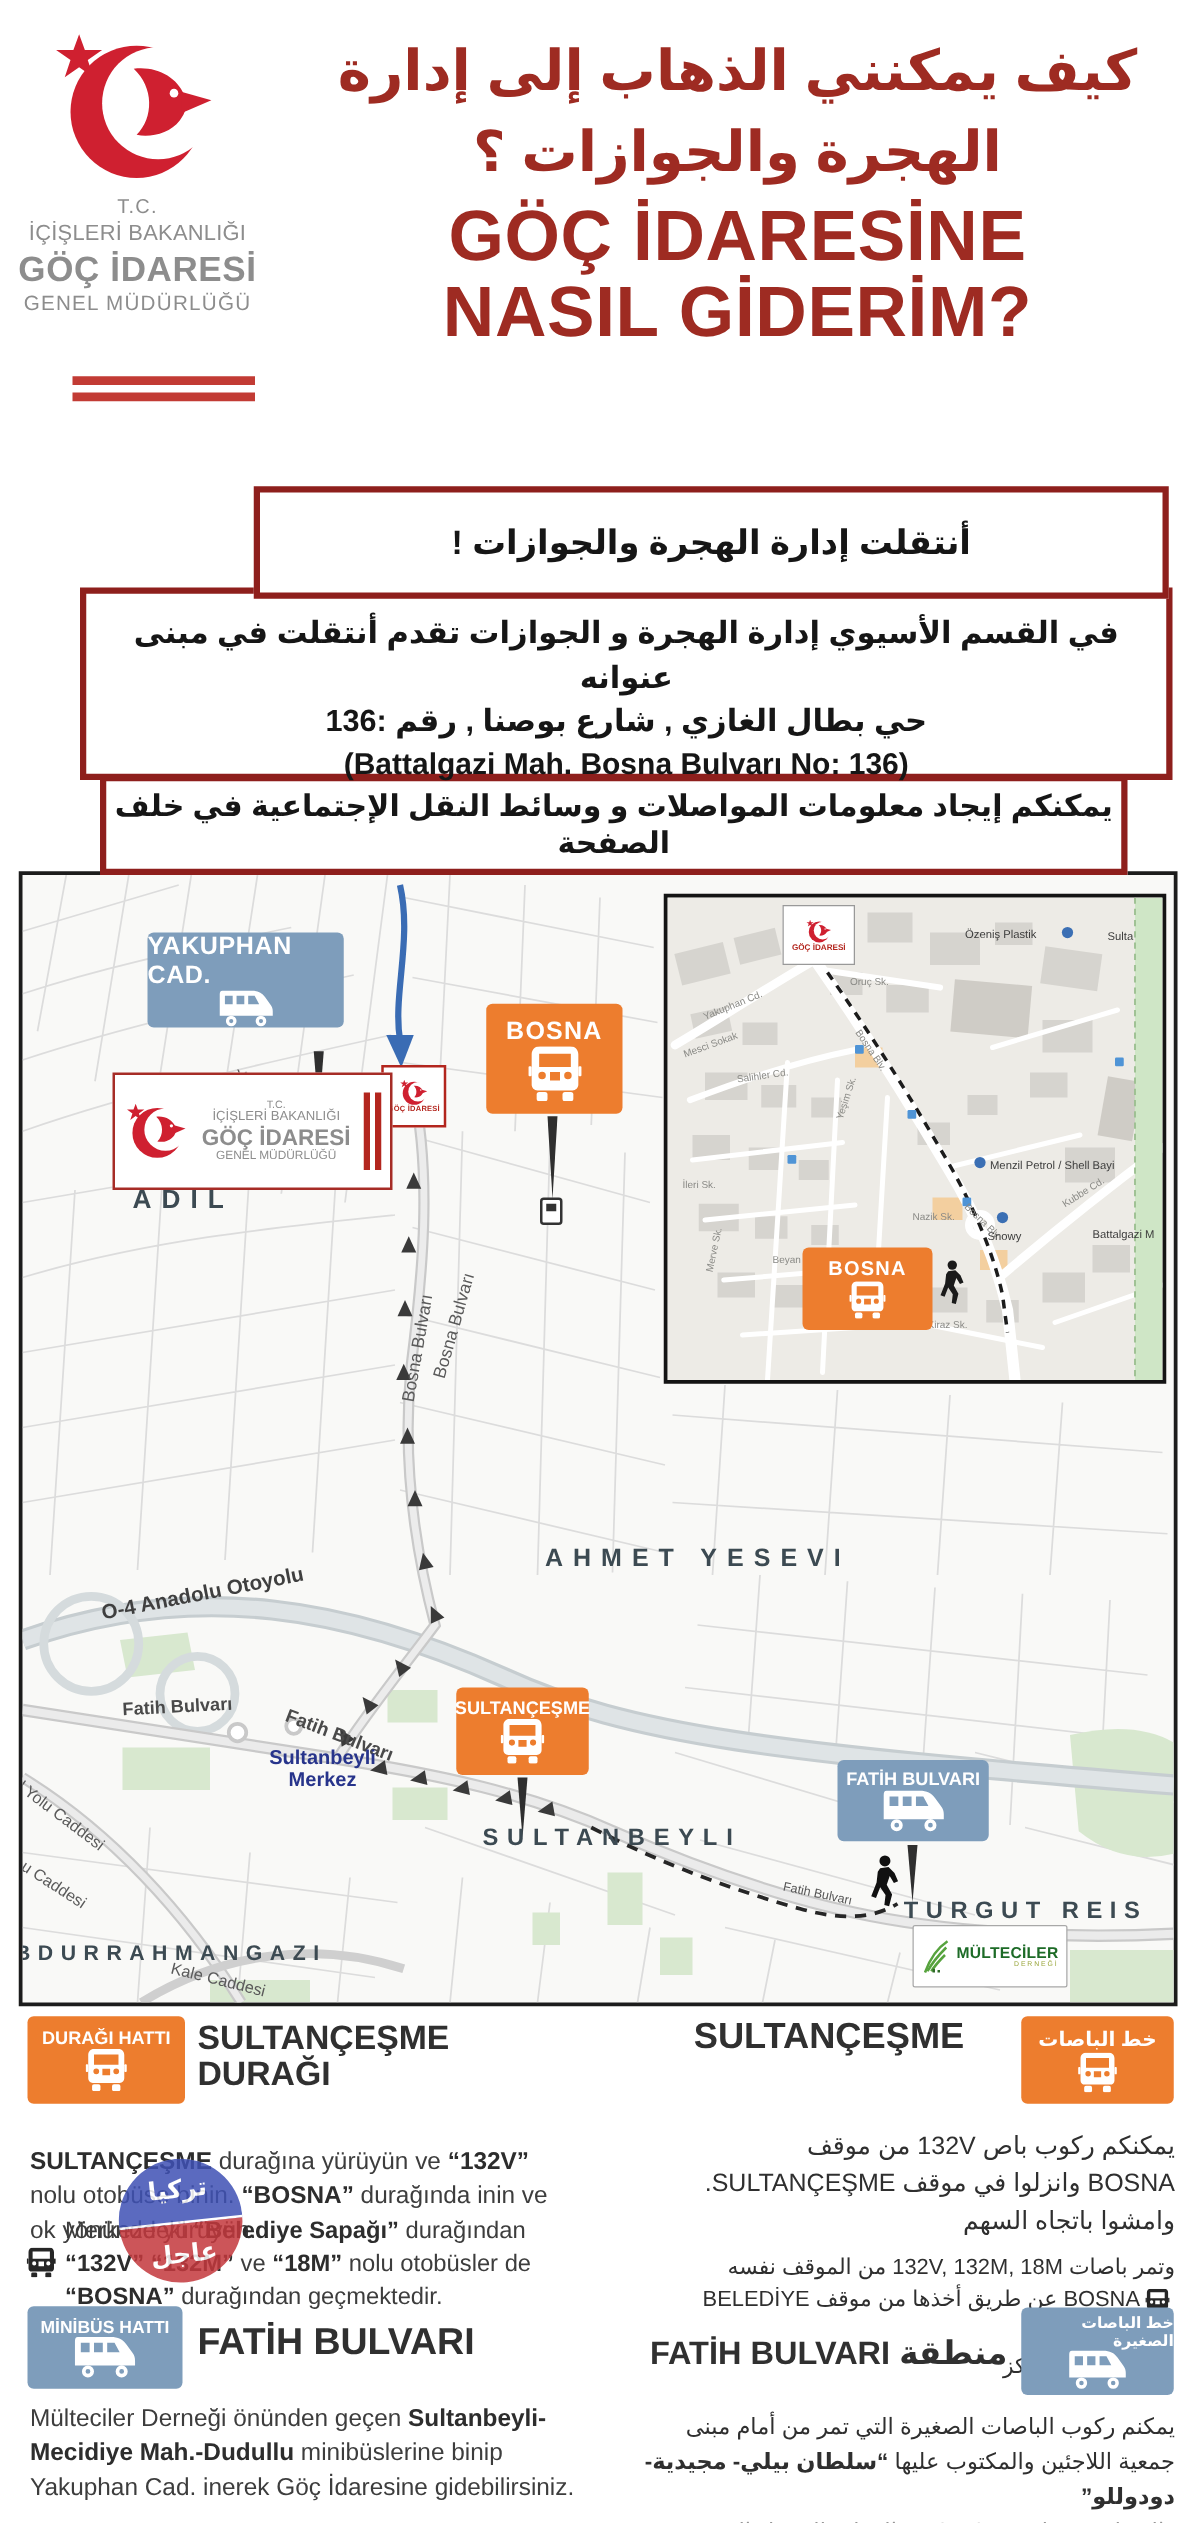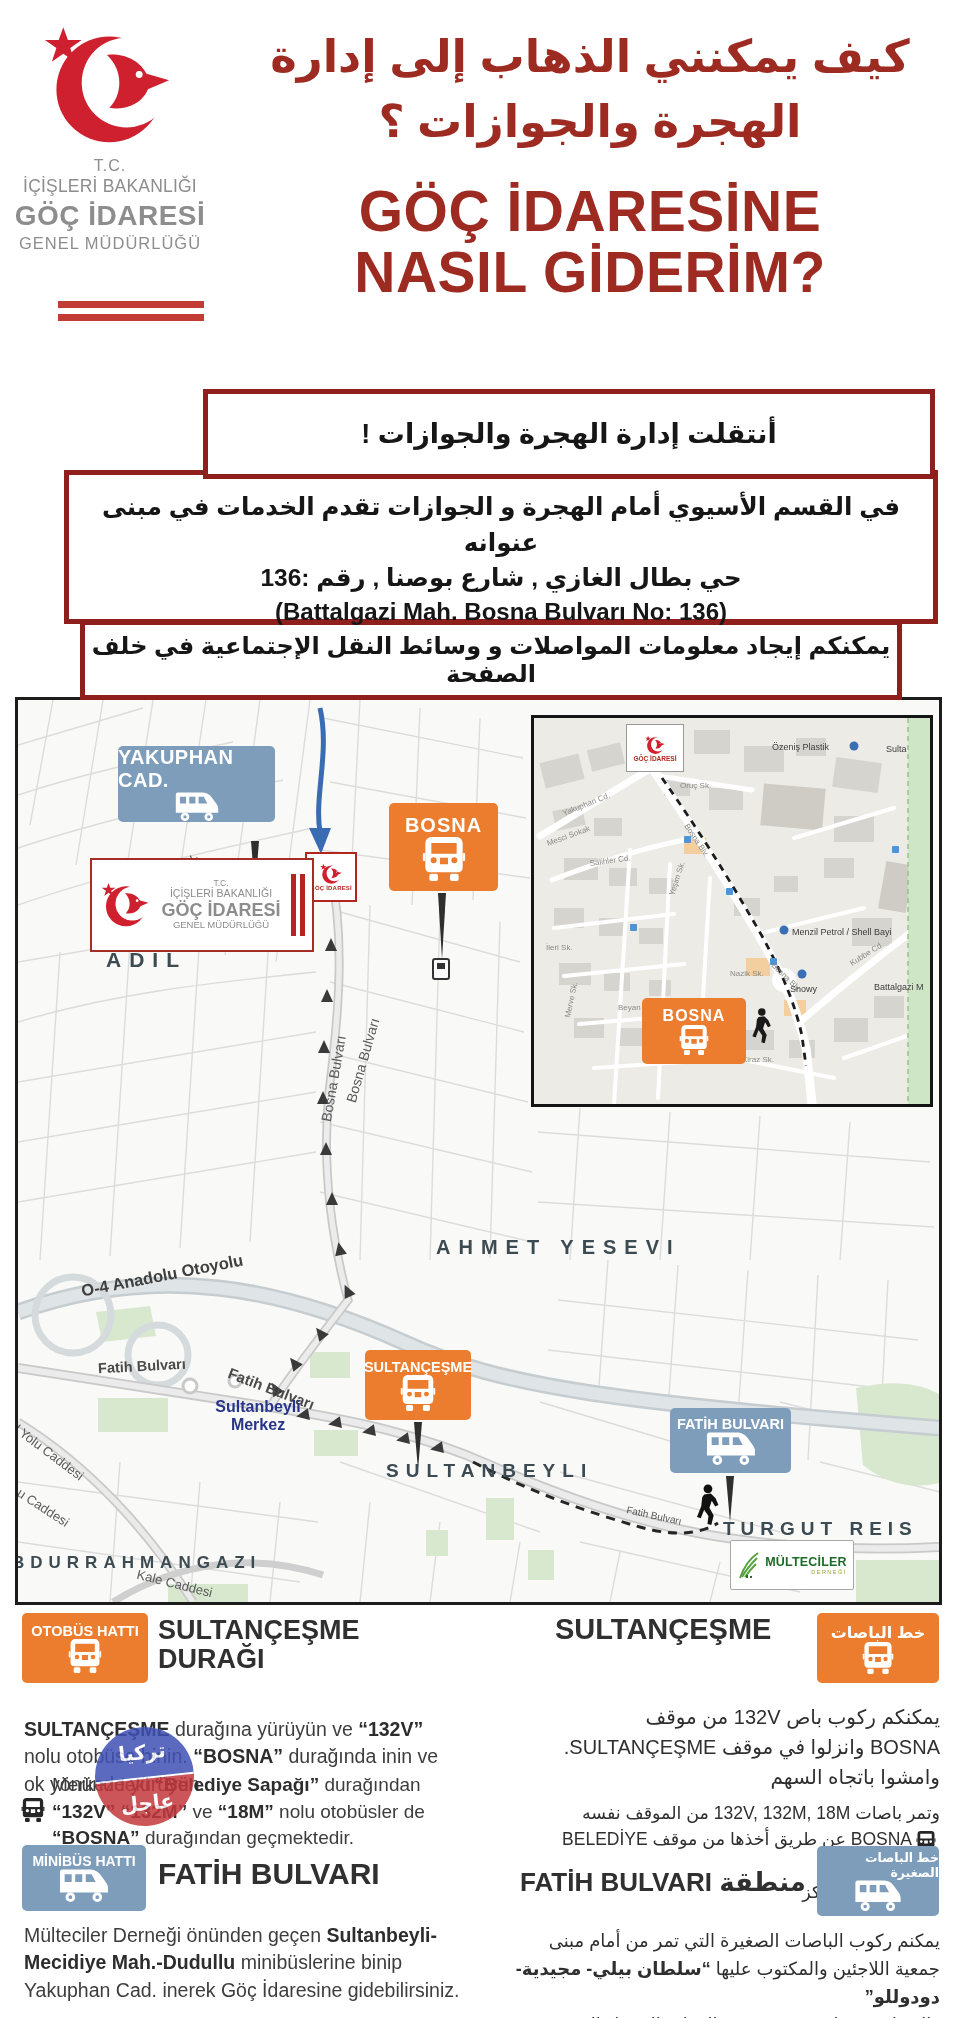--- a/index.html
+++ b/index.html
@@ -111,27 +111,27 @@
   <div class="brand-sub">GENEL MÜDÜRLÜĞÜ</div>
 </div>
 <div class="brand-bars">
     <div></div>
     <div></div>
   </div>
 
 <div class="titles">
   <div class="ar-title rtl">كيف يمكنني الذهاب إلى إدارة</div>
   <div class="ar-title rtl">الهجرة والجوازات ؟</div>
-  <div class="tr-title" style="margin-top:26px">GÖÇ İDARESİNE</div>
+  <div class="tr-title" style="margin-top:4px">GÖÇ İDARESİNE</div>
   <div class="tr-title">NASIL GİDERİM?</div>
 </div>
 
 <div class="nbox nbox1 rtl">أنتقلت إدارة الهجرة والجوازات !</div>
 <div class="nbox nbox2">
-  <div class="l1 rtl">في القسم الأسيوي أمام الهجرة و الجوازات  تقدم الخدمات في مبنى عنوانه</div>
+  <div class="l1 rtl">في القسم الأسيوي إدارة الهجرة و الجوازات  تقدم أنتقلت في مبنى عنوانه</div>
   <div class="l2 rtl">حي بطال الغازي , شارع بوصنا , رقم :136</div>
   <div class="l3">(Battalgazi Mah. Bosna Bulvarı No: 136)</div>
 </div>
 <div class="nbox nbox3 rtl">يمكنكم إيجاد معلومات المواصلات و  وسائط النقل الإجتماعية في خلف الصفحة</div>
 
 <div id="map">
   <svg width="921" height="902" viewBox="0 0 921 902" style="position:absolute;left:0;top:0">
     <g stroke="#dcdcdc" stroke-width="1.4" fill="none">
       <path d="M0,45 L125,8 M0,95 C70,72 140,58 215,42 M0,148 C85,120 175,100 265,80 M0,205 C95,172 195,150 295,128 M35,0 L12,125 M85,0 L58,165 M135,0 L103,205 M188,0 L152,235 M242,0 L207,255 M292,0 L258,262"></path>
       <path d="M305,18 L505,58 M312,82 L508,118 M303,150 L512,178 M342,0 L332,200 M402,8 L394,205 M462,18 L455,200"></path>
@@ -400,21 +400,21 @@
           <use href="#i-bus"></use>
         </svg>
     </div>
     <svg class="abs" style="left:216px;top:290px;color:#1a1a1a" width="22" height="36" viewBox="0 0 26 44">
         <use href="#i-walk"></use>
       </svg>
   </div>
 </div>
 
 <div class="sbadge" style="left:22px;top:1613px;width:126px;height:70px;background:#ED7D2E;border-radius:5px">
-  <div style="font-size:14.5px">OTOBÜS HATTI</div>
+  <div style="font-size:14.5px">DURAĞI HATTI</div>
   <svg width="34" height="34" viewBox="0 0 64 66" style="color:#fff">
       <use href="#i-bus"></use>
     </svg>
 </div>
 <div class="h-tr" style="left:158px;top:1616px;font-size:27px">
   <div>SULTANÇEŞME</div>
   <div>DURAĞI</div>
 </div>
 <div class="para" style="left:24px;top:1716px;width:432px"><b>SULTANÇEŞME</b><span> durağına yürüyün ve </span><b>“132V”</b><span> nolu otobüse binin. </span><b>“BOSNA”</b><span> durağında inin ve ok yönünde yürüyün.</span></div>
 <svg class="abs" style="left:20px;top:1798px;color:#262626" width="26" height="24" viewBox="0 0 64 66">

